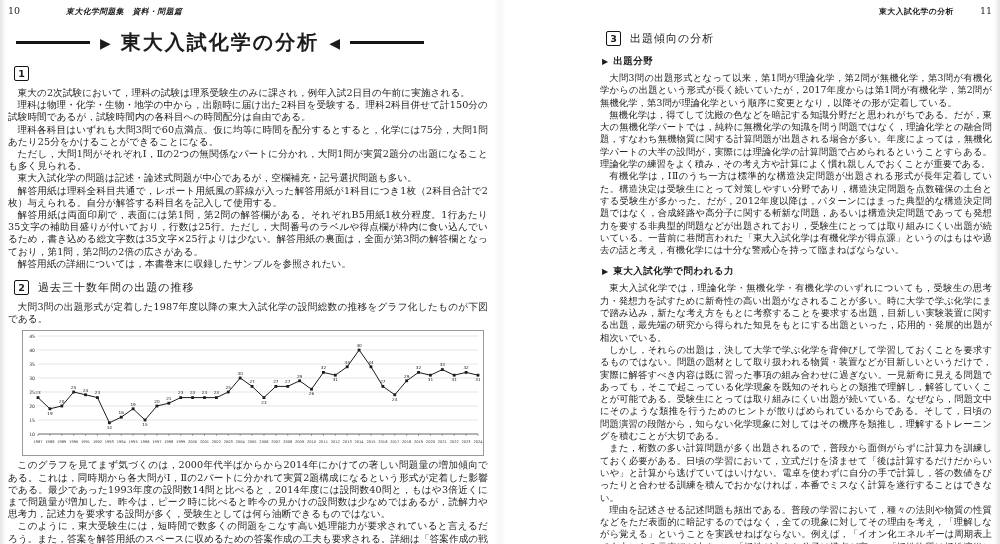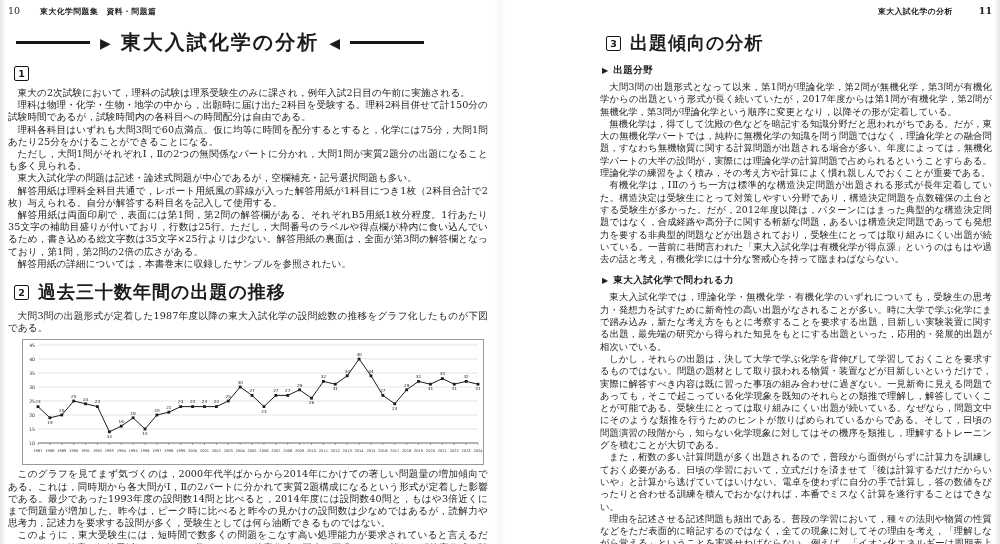--- a/index.html
+++ b/index.html
@@ -17,42 +17,42 @@
   .gutter{position:absolute;left:494px;top:0;bottom:0;width:12px;
     background:linear-gradient(to right,rgba(0,0,0,0),rgba(0,0,0,.035),rgba(0,0,0,0));pointer-events:none;}
   .page{width:500px;height:544px;box-sizing:border-box;position:relative;}
   .page.left{padding:5px 12px 0 8px;}
   .page.right{padding:5px 8px 0 100px;}
 
   
   .runhead{display:flex;align-items:baseline;font-family:"DejaVu Sans","Liberation Sans",sans-serif;}
   .runhead .pnum{font-family:"DejaVu Serif","Liberation Serif",serif;font-size:9.5px;}
   .runhead .rtitle{font-size:7.8px;font-weight:bold;letter-spacing:.5px;}
-  .runhead.left .rtitle{margin-left:20px;}
+  .runhead.left .rtitle{margin-left:46px;font-style:italic;}
   .runhead.right{justify-content:flex-end;}
-  .runhead.right .pnum{margin-left:26px;font-weight:bold;}
+  .runhead.right .pnum{margin-left:26px;}
 
   
   .main-title{display:flex;align-items:center;margin:12px 0 9px 8px;width:408px;}
   .main-title .rule{height:3px;background:#151515;flex:1;}
   .main-title .tri{font-size:14px;margin:0 10px;line-height:1;}
   .main-title .ttl{
     font-family:"DejaVu Sans","Liberation Sans",sans-serif;
     font-weight:bold;font-size:20px;letter-spacing:2px;white-space:nowrap;
   }
 
   
   .sec-head{display:flex;align-items:center;margin:10px 0 6px 6px;
     font-family:"DejaVu Sans","Liberation Sans",sans-serif;}
   .sec-head .num{
     width:13px;height:13px;border:1.3px solid #151515;border-radius:2px;
     display:flex;align-items:center;justify-content:center;
     font-size:9.5px;font-weight:bold;flex:0 0 auto;
   }
-  .sec-head .txt{font-size:18px;font-weight:bold;margin-left:9px;letter-spacing:1px;}
+  .sec-head .txt{font-size:11px;font-weight:normal;margin-left:9px;letter-spacing:1px;}
 
   .sub-head{display:flex;align-items:center;margin:9px 0 4px 2px;
     font-family:"DejaVu Sans","Liberation Sans",sans-serif;font-weight:bold;}
   .sub-head .mk{font-size:8px;margin-right:5px;}
   .sub-head .txt{font-size:9.5px;letter-spacing:.5px;text-align:center;}
 
   
   .body-block p{
     margin:0;text-indent:1em;text-align:justify;
     font-size:9.6px;line-height:12.2px;letter-spacing:.1px;

